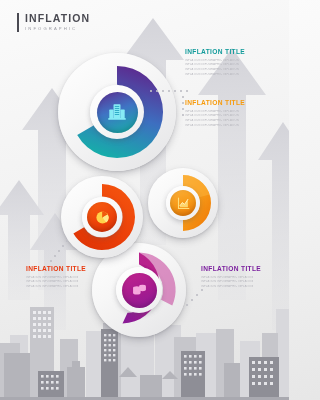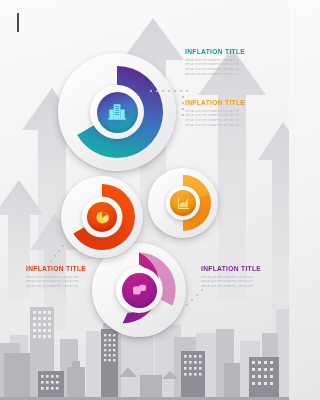--- a/index.html
+++ b/index.html
@@ -227,20 +227,24 @@
           <rect x="46" y="92" width="2.6" height="2.6"></rect>
         <rect x="51" y="92" width="2.6" height="2.6"></rect>
           <rect x="56" y="92" width="2.6" height="2.6"></rect>
       </g>
     </g>
     <rect x="0" y="102" width="289" height="3" fill="#a9a9b0"></rect>
   </svg>
 
   <div class="header">
     <div class="header-bar" style="background: rgb(74, 74, 82);"></div>
+    <div class="header-txt">
+      <div class="h-title" style="color: rgb(74, 74, 82);">INFLATION</div>
+      <div class="h-sub">INFOGRAPHIC</div>
+    </div>
   </div>
 
   <div class="dots" style="left:150px; top:88px; width:40px; height:6px;">
     <div class="dot" style="left:0;top:2px;"></div>
       <div class="dot" style="left:6px;top:2px;"></div>
     <div class="dot" style="left:12px;top:2px;"></div>
       <div class="dot" style="left:18px;top:2px;"></div>
     <div class="dot" style="left:24px;top:2px;"></div>
       <div class="dot" style="left:30px;top:2px;"></div>
     <div class="dot" style="left:36px;top:2px;"></div>

